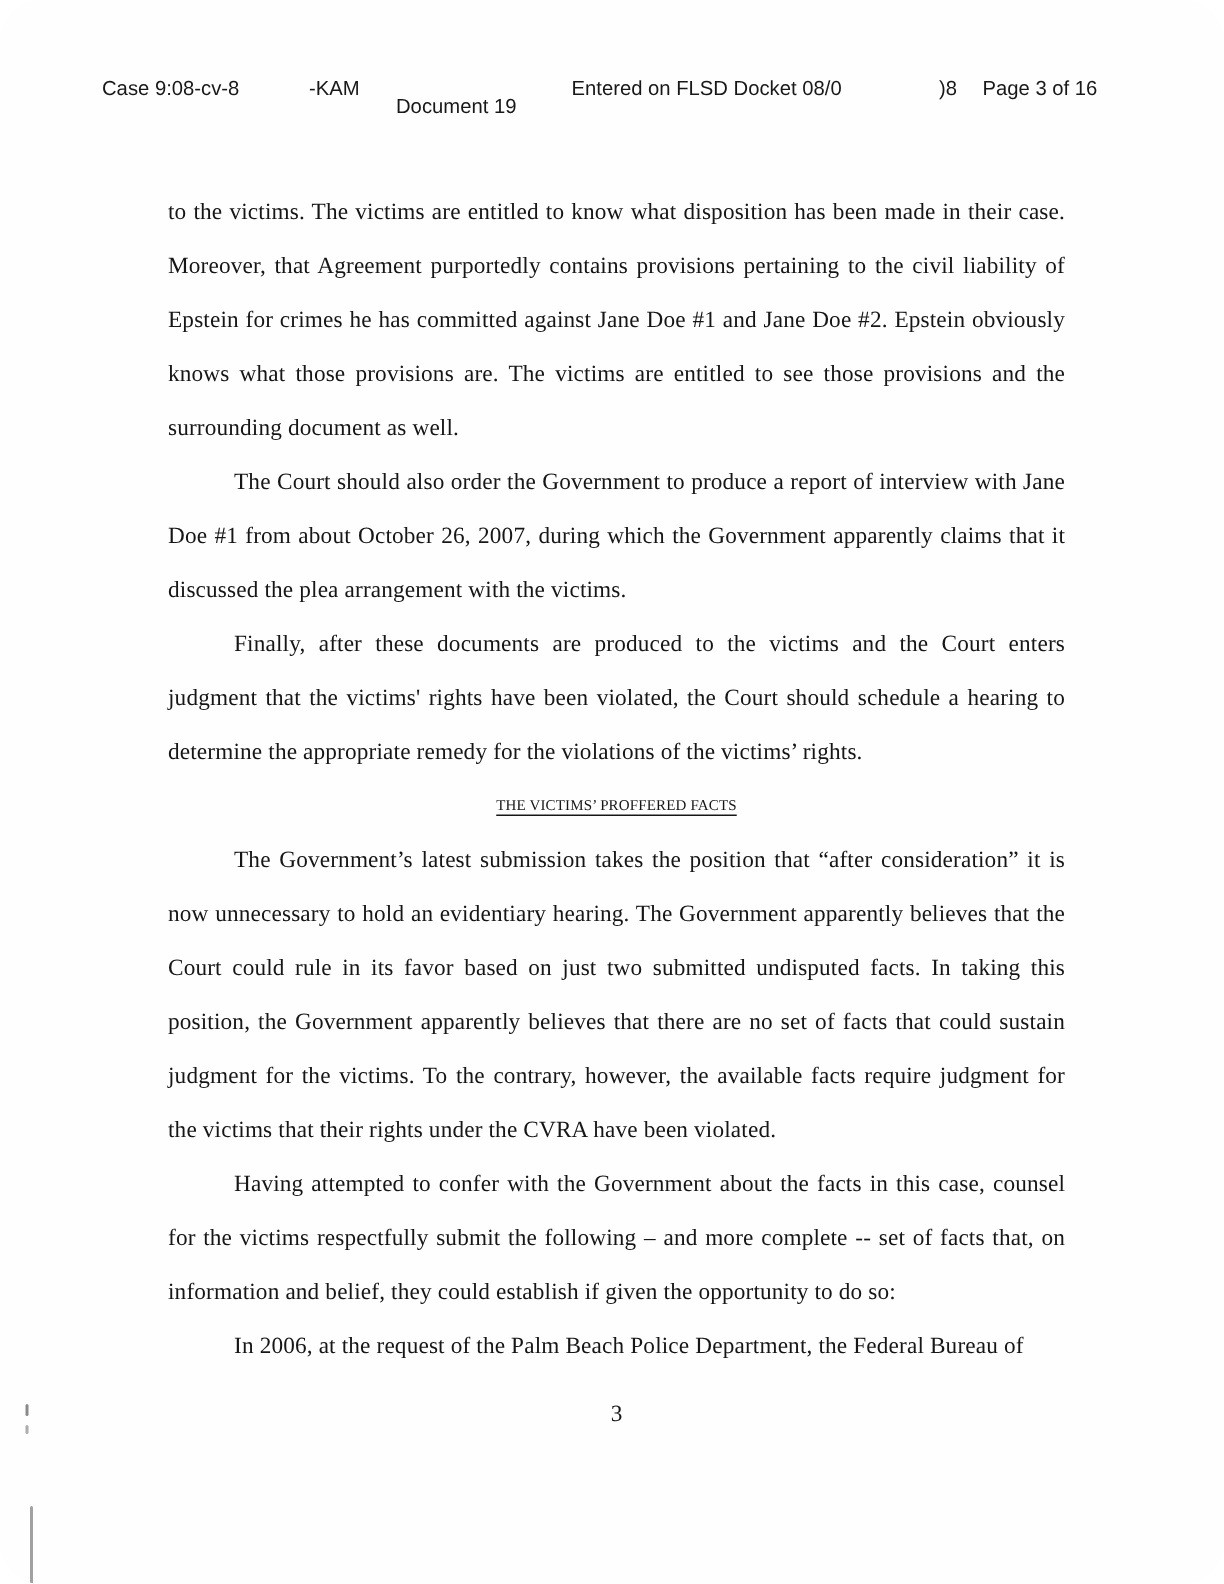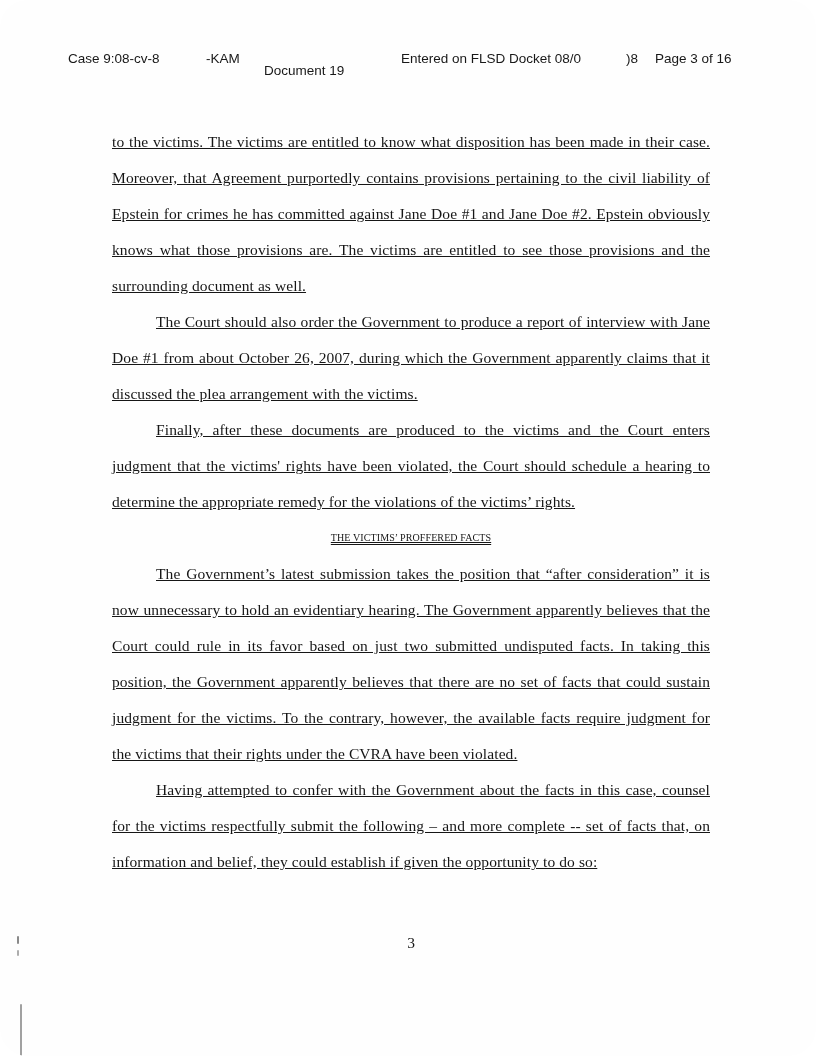--- a/index.html
+++ b/index.html
@@ -27,35 +27,34 @@
     color: #181818;
   }
   .docket-header span {
     position: absolute;
     top: 0;
     white-space: nowrap;
   }
   .h-case    { left: 68px; }
   .h-kam     { left: 206px; }
   .h-doc     { left: 264px; margin-top: 12px; }
-  .h-entered { left: 381px; margin-left: 20px; }
+  .h-entered { left: 381px; }
   .h-e2      { left: 626px; }
   .h-page    { left: 655px; }
 
   .body-text {
     position: absolute;
     left: 112px;
     top: 124px;
     width: 598px;
     font-size: 15.5px;
     line-height: 36px;
     color: #161616;
     text-align: justify;
     letter-spacing: 0.1px;
-    text-decoration: underline;
   }
   .para { text-indent: 44px; }
   .para.no-indent { text-indent: 0; }
   .section-heading {
     font-size: 10px;
     font-weight: normal;
     text-align: center;
     text-indent: 0;
     text-decoration: underline;
     text-underline-offset: 3px;
@@ -91,20 +90,21 @@
     <span class="h-page">Page 3 of 16</span>
   </header>
 
   <main class="body-text">
     <p class="para no-indent">to the victims. The victims are entitled to know what disposition has been made in their case. Moreover, that Agreement purportedly contains provisions pertaining to the civil liability of Epstein for crimes he has committed against Jane Doe #1 and Jane Doe #2. Epstein obviously knows what those provisions are. The victims are entitled to see those provisions and the surrounding document as well.</p>
     <p class="para">The Court should also order the Government to produce a report of interview with Jane Doe #1 from about October 26, 2007, during which the Government apparently claims that it discussed the plea arrangement with the victims.</p>
     <p class="para">Finally, after these documents are produced to the victims and the Court enters judgment that the victims' rights have been violated, the Court should schedule a hearing to determine the appropriate remedy for the violations of the victims’ rights.</p>
     <h2 class="section-heading">THE VICTIMS’ PROFFERED FACTS</h2>
     <p class="para">The Government’s latest submission takes the position that “after consideration” it is now unnecessary to hold an evidentiary hearing. The Government apparently believes that the Court could rule in its favor based on just two submitted undisputed facts. In taking this position, the Government apparently believes that there are no set of facts that could sustain judgment for the victims. To the contrary, however, the available facts require judgment for the victims that their rights under the CVRA have been violated.</p>
     <p class="para">Having attempted to confer with the Government about the facts in this case, counsel for the victims respectfully submit the following – and more complete -- set of facts that, on information and belief, they could establish if given the opportunity to do so:</p>
+    <p class="para">In 2006, at the request of the Palm Beach Police Department, the Federal Bureau of</p>
   </main>
 
   <div class="page-number">3</div>
 
   <div class="artifact a1"></div>
   <div class="artifact a2"></div>
   <div class="artifact a3"></div>
 
 </div>
 

